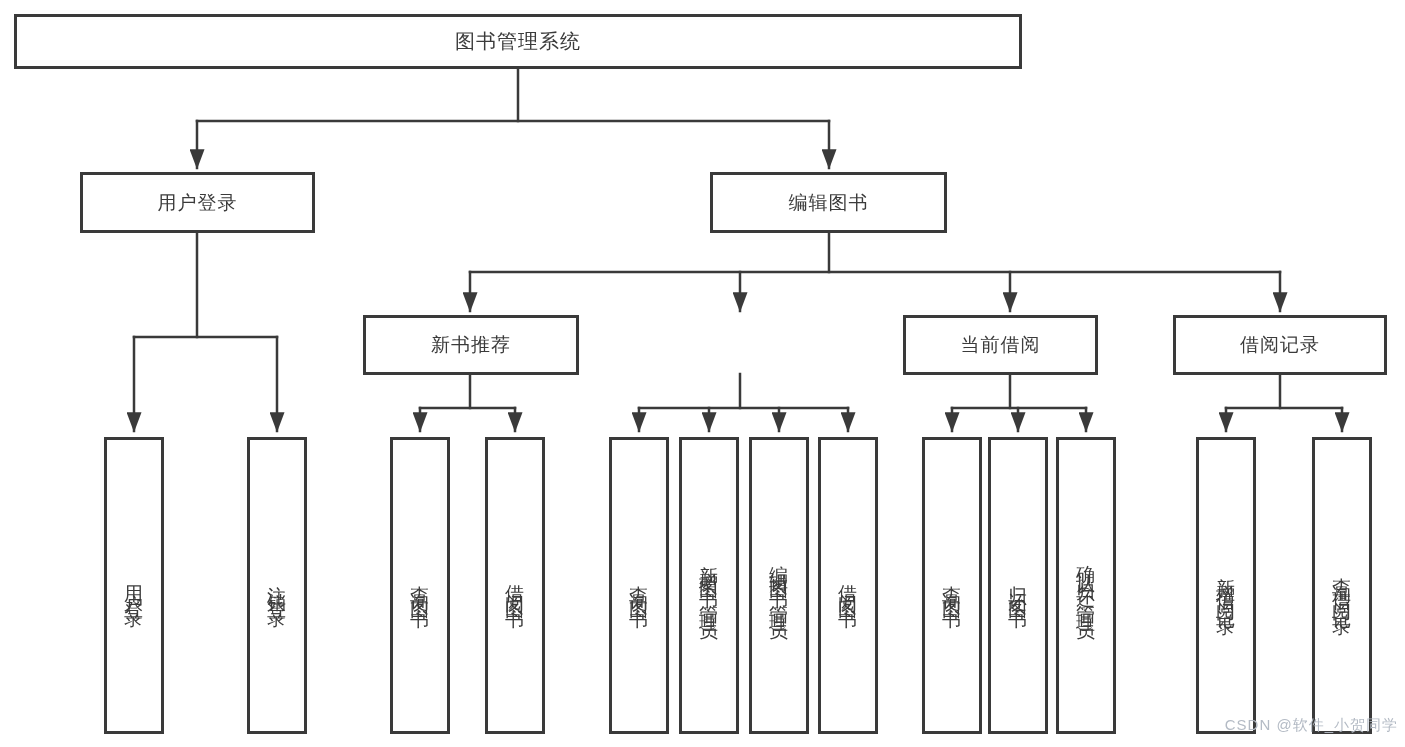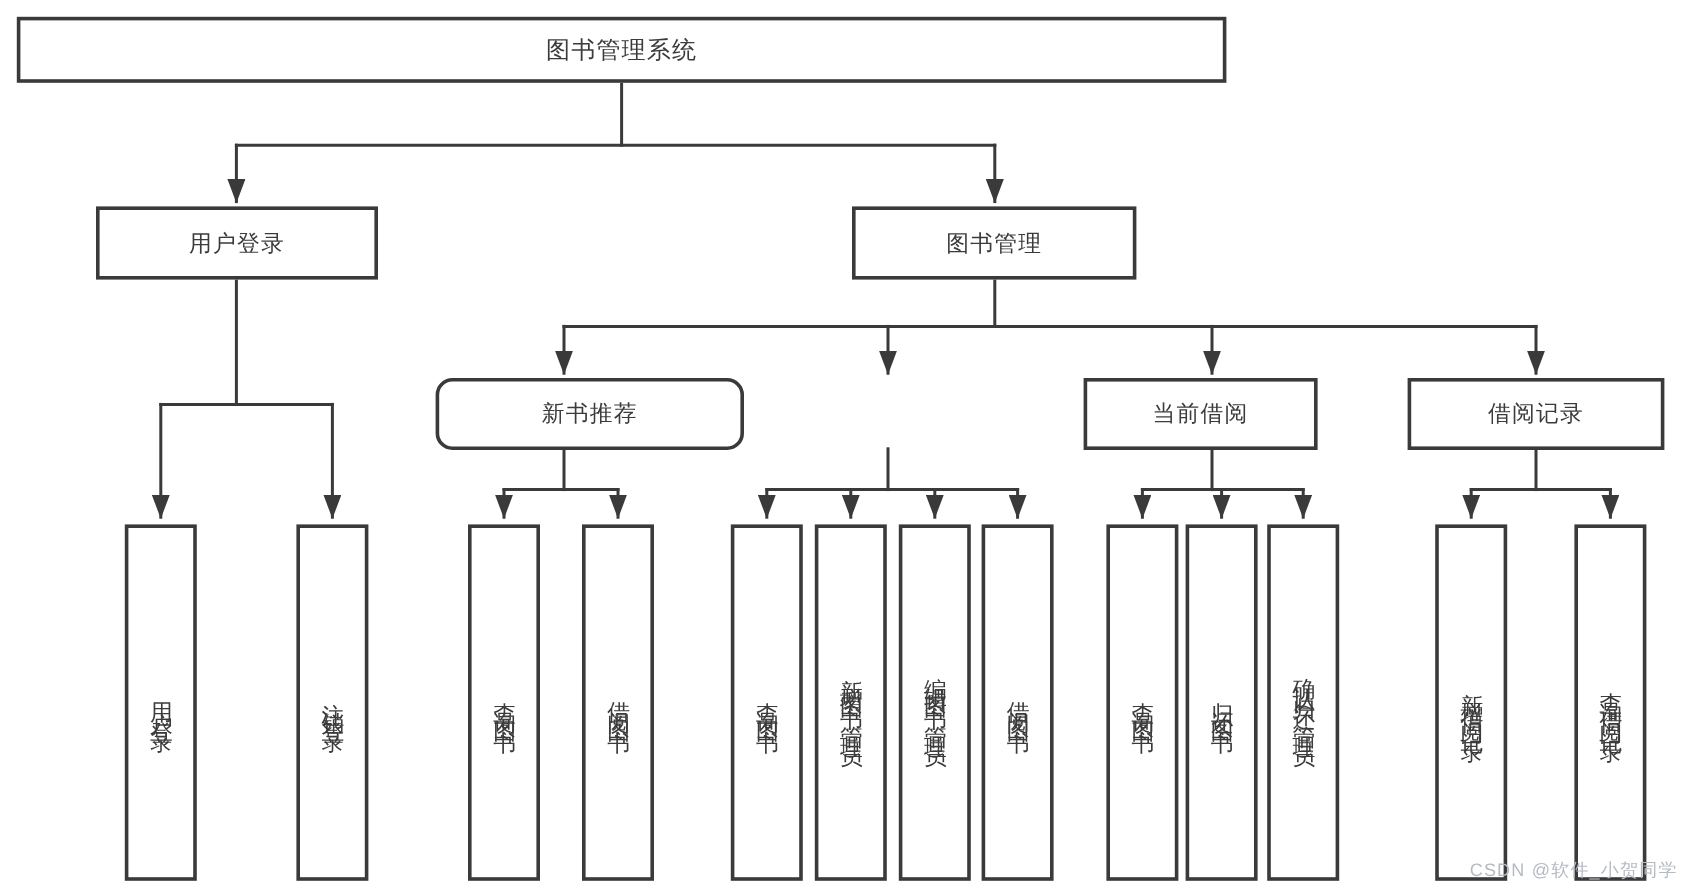--- a/index.html
+++ b/index.html
@@ -127,24 +127,24 @@
   </svg>
 
   <div class="box root" style="left:14px; top:14px; width:1008px; height:55px;font-family:Liberation Mono, monospace;">
     <span class="lbl">图书管理系统</span>
   </div>
 
   <div class="box lvl2" style="left:80px; width:235px;">
     <span class="lbl">用户登录</span>
   </div>
   <div class="box lvl2" style="left:710px; width:237px;">
-    <span class="lbl">图书管理</span>
+    <span class="lbl">编辑图书</span>
   </div>
 
-  <div class="box lvl3" style="left:363px; width:257px;border-radius:14px;">
+  <div class="box lvl3" style="left:363px; width:216px;">
     <span class="lbl">新书推荐</span>
   </div>
   <div class="box lvl3" style="left:903px; width:195px;">
     <span class="lbl">当前借阅</span>
   </div>
   <div class="box lvl3" style="left:1173px; width:214px;">
     <span class="lbl">借阅记录</span>
   </div>
 
   <div class="box leaf" style="left:104px;">

